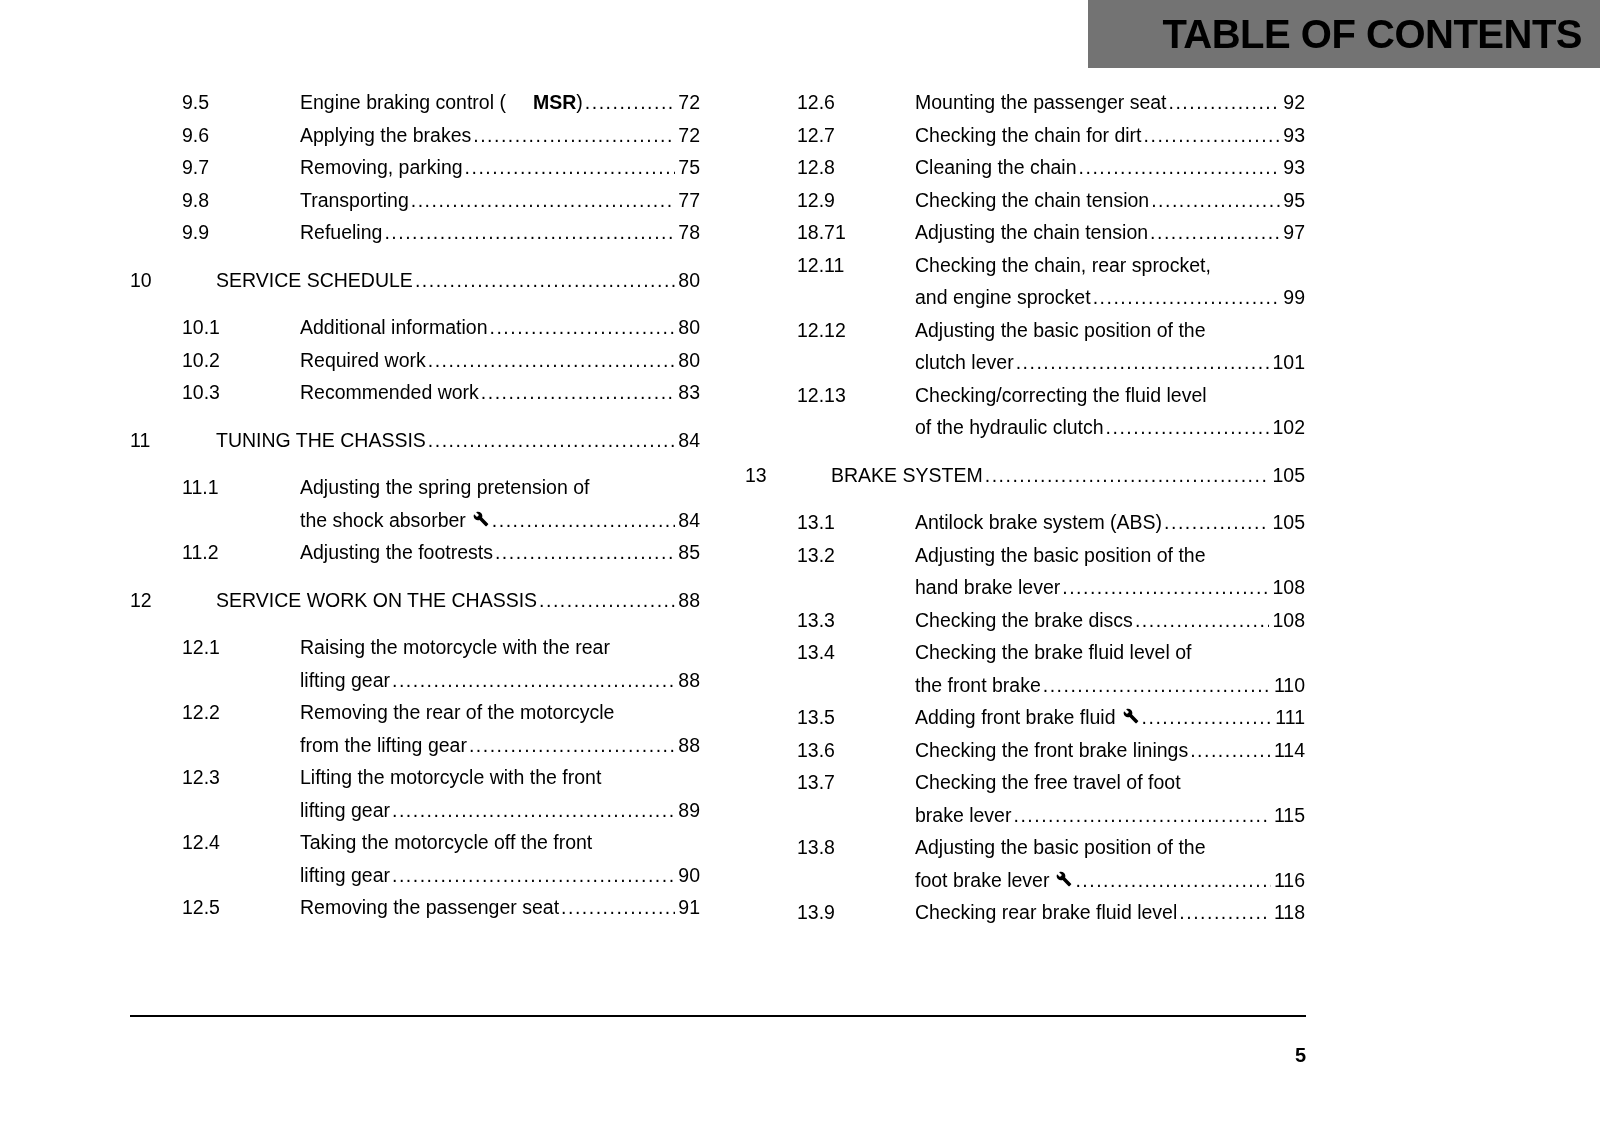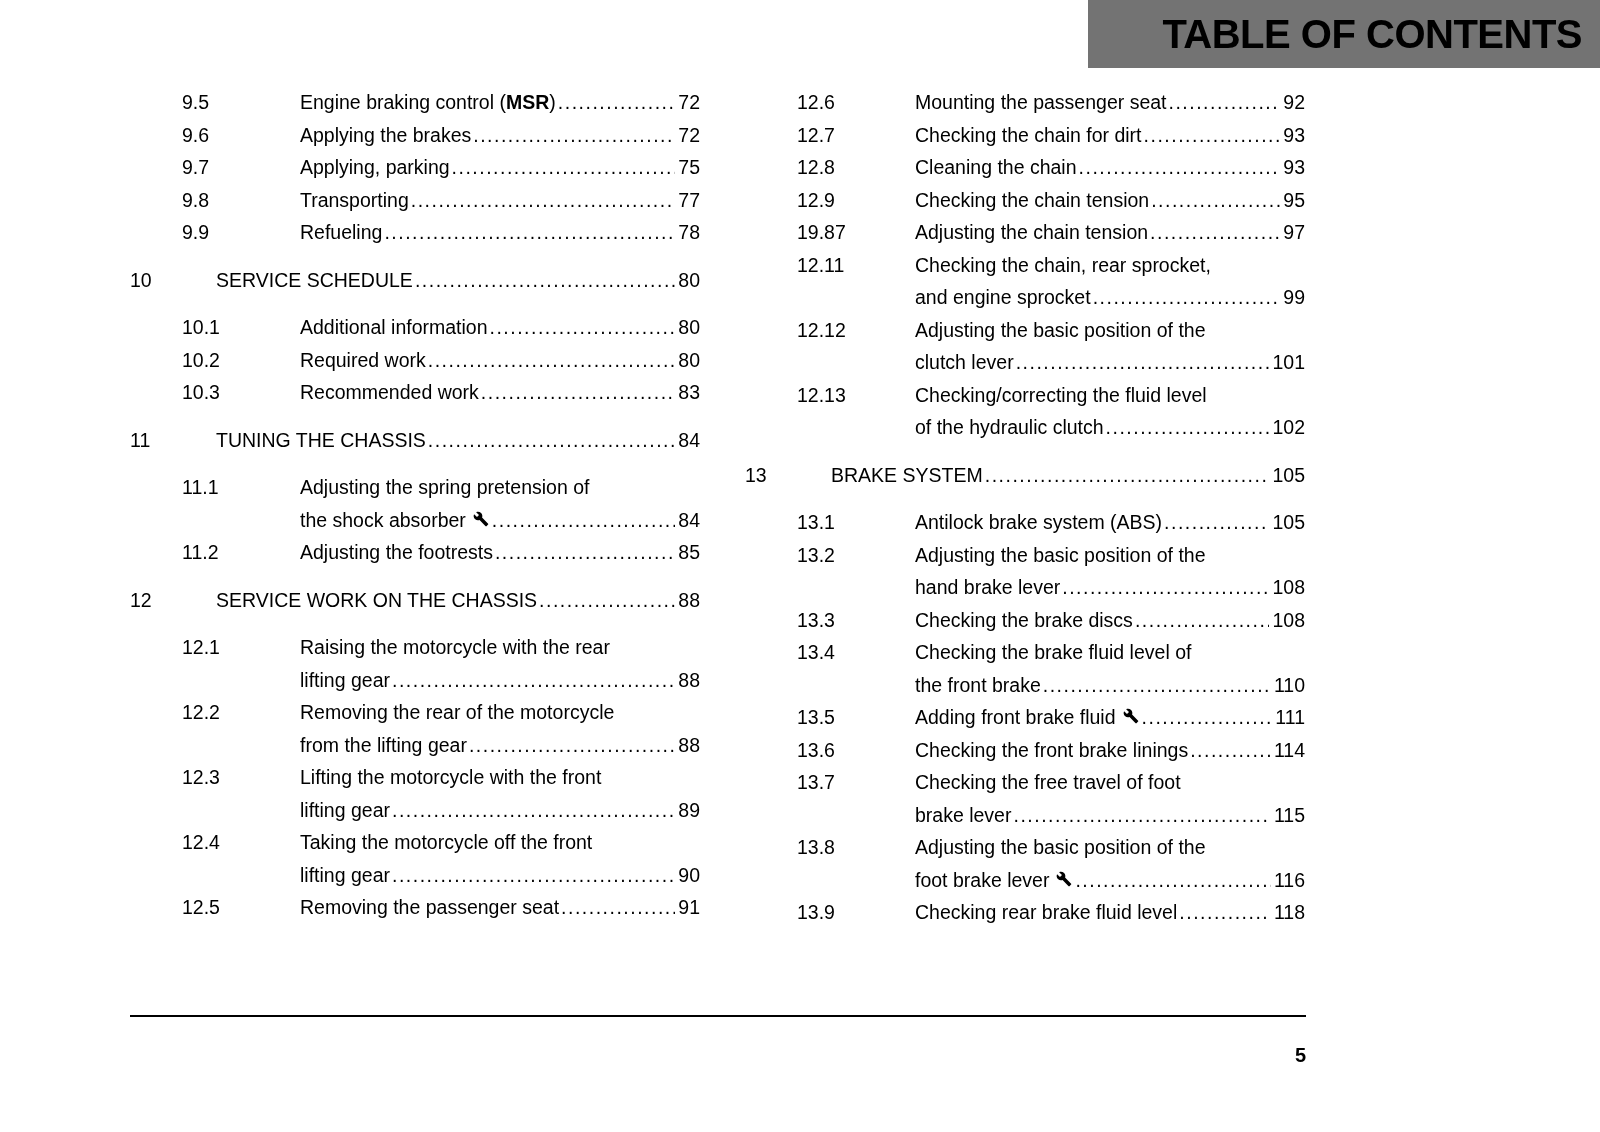--- a/index.html
+++ b/index.html
@@ -48,21 +48,21 @@
   .row { display: flex; gap: 36px; }
   .row.chapter { margin: 15px 0; }
   .row.chapter .num { width: 50px; flex: 0 0 50px; }
   .row.sub { padding-left: 52px; }
   .row.sub .num { width: 82px; flex: 0 0 82px; }
   .num { white-space: nowrap; }
   .body { flex: 1 1 auto; min-width: 0; }
 
   .line { display: flex; align-items: baseline; }
   .t { white-space: nowrap; }
-  .t.b { font-weight: 700; }
+  .t.b { font-weight: 700; margin-left: 27px; }
 
   .dots {
     flex: 1 1 auto;
     min-width: 10px;
     overflow: hidden;
     white-space: nowrap;
     margin: 0 3px 0 2px;
   }
   .dots::after {
     content: "......................................................................................................................";
@@ -121,21 +121,21 @@
             <span class="t">Applying the brakes</span>
             <span class="dots"></span>
             <span class="pg">72</span>
           </div>
         </div>
       </div>
       <div class="row sub">
         <span class="num">9.7</span>
         <div class="body">
           <div class="line">
-            <span class="t">Applying, parking</span>
+            <span class="t">Removing, parking</span>
             <span class="dots"></span>
             <span class="pg">75</span>
           </div>
         </div>
       </div>
       <div class="row sub">
         <span class="num">9.8</span>
         <div class="body">
           <div class="line">
             <span class="t">Transporting</span>
@@ -338,21 +338,21 @@
         <span class="num">12.9</span>
         <div class="body">
           <div class="line">
             <span class="t">Checking the chain tension</span>
             <span class="dots"></span>
             <span class="pg">95</span>
           </div>
         </div>
       </div>
       <div class="row sub">
-        <span class="num">19.87</span>
+        <span class="num">18.71</span>
         <div class="body">
           <div class="line">
             <span class="t">Adjusting the chain tension</span>
             <span class="dots"></span>
             <span class="pg">97</span>
           </div>
         </div>
       </div>
       <div class="row sub">
         <span class="num">12.11</span>

